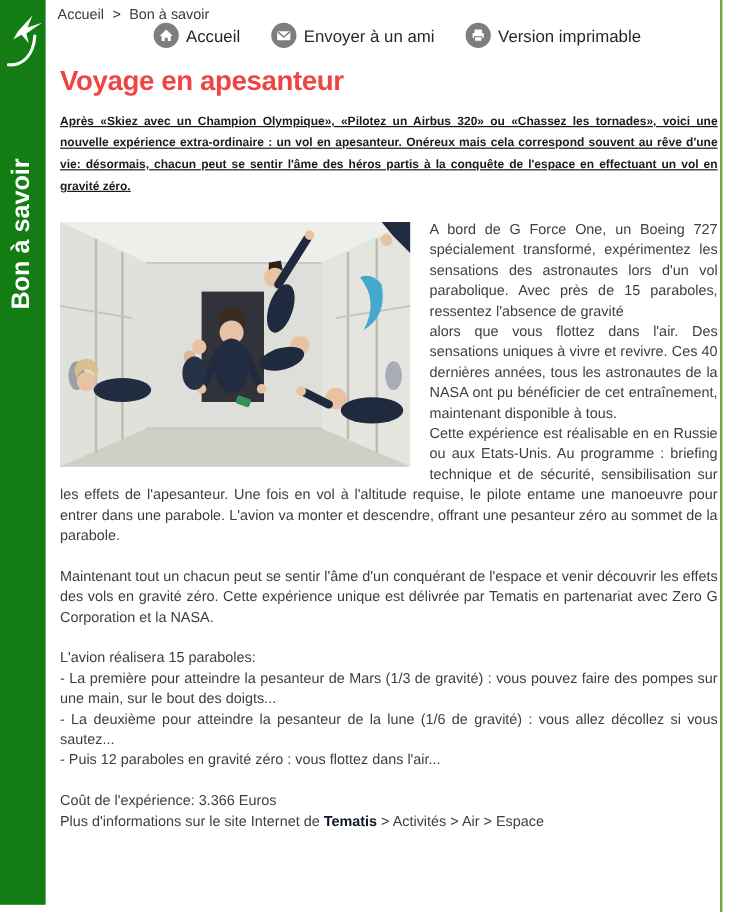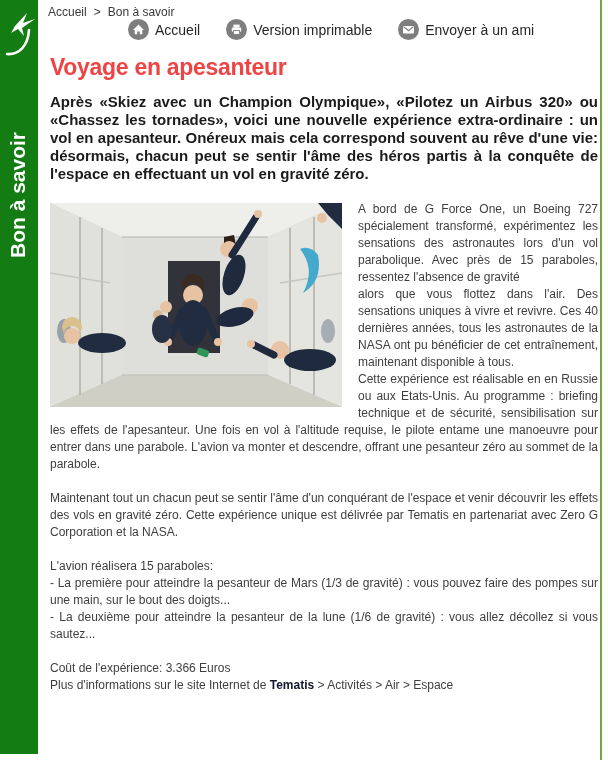--- a/index.html
+++ b/index.html
@@ -66,23 +66,24 @@
     position: absolute; left: 50px; top: 54px;
     width: 548px; color: #3e3e3e;
   }
   .page-title {
     margin: 0 0 12px 0;
     font-size: 23px; font-weight: bold; color: #ef4444;
     letter-spacing: -0.3px;
   }
   .intro {
     font-weight: bold; color: #1b1b1b;
-    font-size: 15px; line-height: 18px;
+    font-size: 10px; line-height: 18px;
     text-align: justify;
     margin: 0 0 18px 0;
+    text-decoration: underline;
   }
   .body-text { font-size: 12px; line-height: 17px; text-align: justify; }
   .body-text p { margin: 0 0 17px 0; }
   .body-text p.tight { margin: 0; }
   .photo {
     float: left;
     width: 292px; height: 204px;
     margin: 2px 16px 2px 0;
   }
   .tematis-link { color: #0f172a; font-weight: bold; cursor: pointer; margin-top: 41px; }
@@ -113,35 +114,35 @@
     <span class="icon-circle">
       <svg width="13" height="13" viewBox="0 0 13 13">
         <path d="M6.5 1.5 L12 7 H10.3 V11.2 H7.8 V8.4 H5.2 V11.2 H2.7 V7 H1 Z" fill="#ffffff"></path>
       </svg>
     </span>
     <span>Accueil</span>
   </div>
   <div class="tool">
     <span class="icon-circle">
       <svg width="13" height="13" viewBox="0 0 13 13">
+        <rect x="1" y="3" width="11" height="7.5" rx="1" fill="#ffffff"></rect>
+        <path d="M1.6 3.6 L6.5 7.8 L11.4 3.6" stroke="#7e7e7e" stroke-width="1.2" fill="none"></path>
+      </svg>
+    </span>
+    <span>Envoyer à un ami</span>
+  </div>
+  <div class="tool">
+    <span class="icon-circle">
+      <svg width="13" height="13" viewBox="0 0 13 13">
         <rect x="3.4" y="1.6" width="6.2" height="3" fill="#ffffff"></rect>
         <rect x="1.8" y="4.6" width="9.4" height="4.2" rx="1" fill="#ffffff"></rect>
         <rect x="3.4" y="7.6" width="6.2" height="3.8" fill="#ffffff" stroke="#7e7e7e" stroke-width="0.9"></rect>
       </svg>
     </span>
     <span>Version imprimable</span>
-  </div>
-  <div class="tool">
-    <span class="icon-circle">
-      <svg width="13" height="13" viewBox="0 0 13 13">
-        <rect x="1" y="3" width="11" height="7.5" rx="1" fill="#ffffff"></rect>
-        <path d="M1.6 3.6 L6.5 7.8 L11.4 3.6" stroke="#7e7e7e" stroke-width="1.2" fill="none"></path>
-      </svg>
-    </span>
-    <span>Envoyer à un ami</span>
   </div>
 </div>
 
 <div class="content">
   <h1 class="page-title">Voyage en apesanteur</h1>
 
   <p class="intro">Après «Skiez avec un Champion Olympique», «Pilotez un Airbus 320» ou «Chassez les tornades», voici une nouvelle expérience extra-ordinaire : un vol en apesanteur. Onéreux mais cela correspond souvent au rêve d'une vie: désormais, chacun peut se sentir l'âme des héros partis à la conquête de l'espace en effectuant un vol en gravité zéro.</p>
 
   <div class="body-text">
     <div class="photo">
@@ -200,19 +201,20 @@
         <circle cx="201" cy="141" r="4" fill="#e8c3a3"></circle>
       </svg>
     </div>
     <p class="tight"><span>A bord de G Force One, un Boeing 727 spécialement transformé, expérimentez les sensations des astronautes lors d'un vol parabolique. Avec près de 15 paraboles, ressentez l'absence de gravité</span><br><span>alors que vous flottez dans l'air. Des sensations uniques à vivre et revivre. Ces 40 dernières années, tous les astronautes de la NASA ont pu bénéficier de cet entraînement, maintenant disponible à tous.</span></p>
     <p>Cette expérience est réalisable en en Russie ou aux Etats-Unis. Au programme : briefing technique et de sécurité, sensibilisation sur les effets de l'apesanteur. Une fois en vol à l'altitude requise, le pilote entame une manoeuvre pour entrer dans une parabole. L'avion va monter et descendre, offrant une pesanteur zéro au sommet de la parabole.</p>
     <p>Maintenant tout un chacun peut se sentir l'âme d'un conquérant de l'espace et venir découvrir les effets des vols en gravité zéro. Cette expérience unique est délivrée par Tematis en partenariat avec Zero G Corporation et la NASA.</p>
     <p>
       <span>L'avion réalisera 15 paraboles:</span><br>
       <span>- La première pour atteindre la pesanteur de Mars (1/3 de gravité) : vous pouvez faire des pompes sur une main, sur le bout des doigts...</span><br>
       <span>- La deuxième pour atteindre la pesanteur de la lune (1/6 de gravité) : vous allez décollez si vous sautez...</span><br>
+      <span>- Puis 12 paraboles en gravité zéro : vous flottez dans l'air...</span>
     </p>
     <p class="tight">
       <span>Coût de l'expérience: 3.366 Euros</span><br>
       <span>Plus d'informations sur le site Internet de </span><span class="tematis-link">Tematis</span><span> &gt; Activités &gt; Air &gt; Espace</span>
     </p>
   </div>
 </div>
 
 </body></html>

